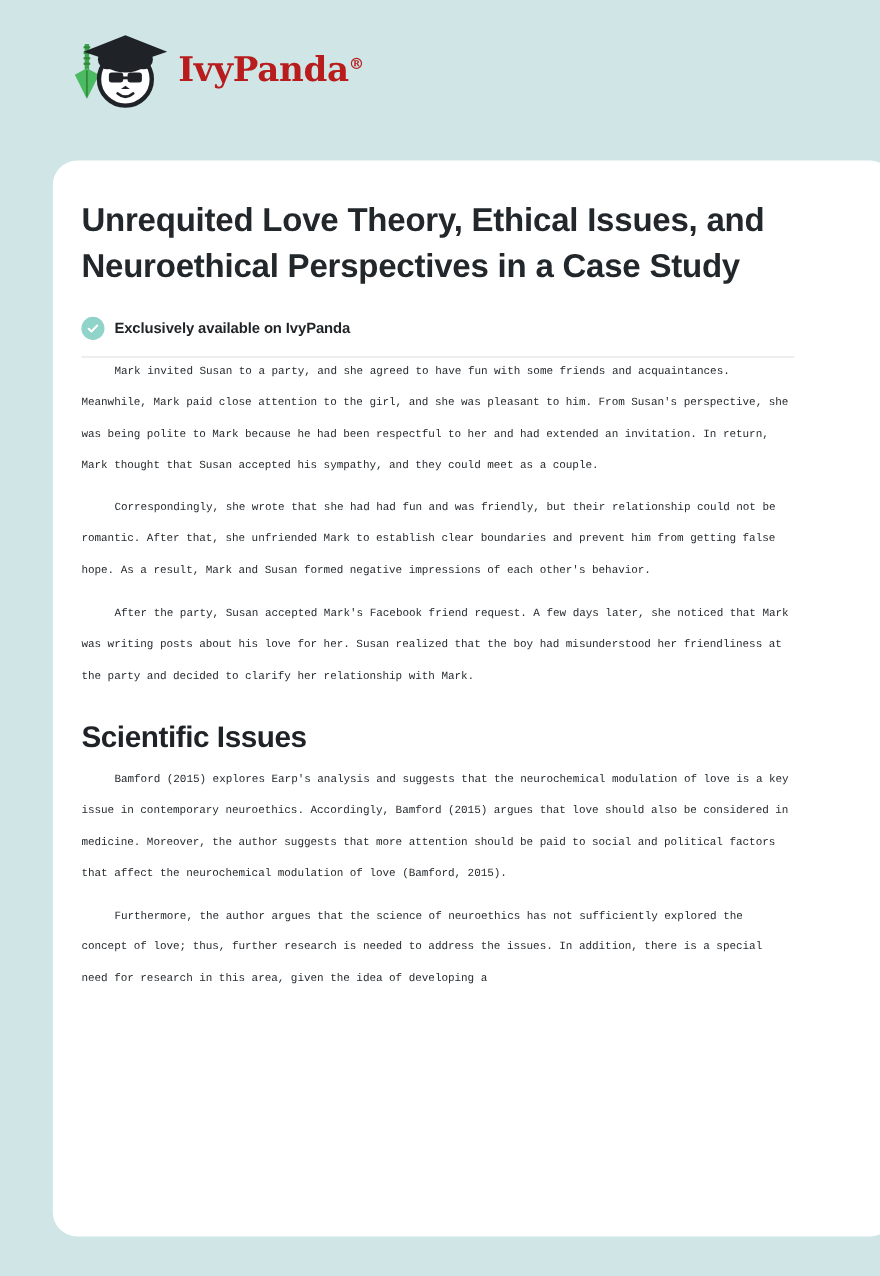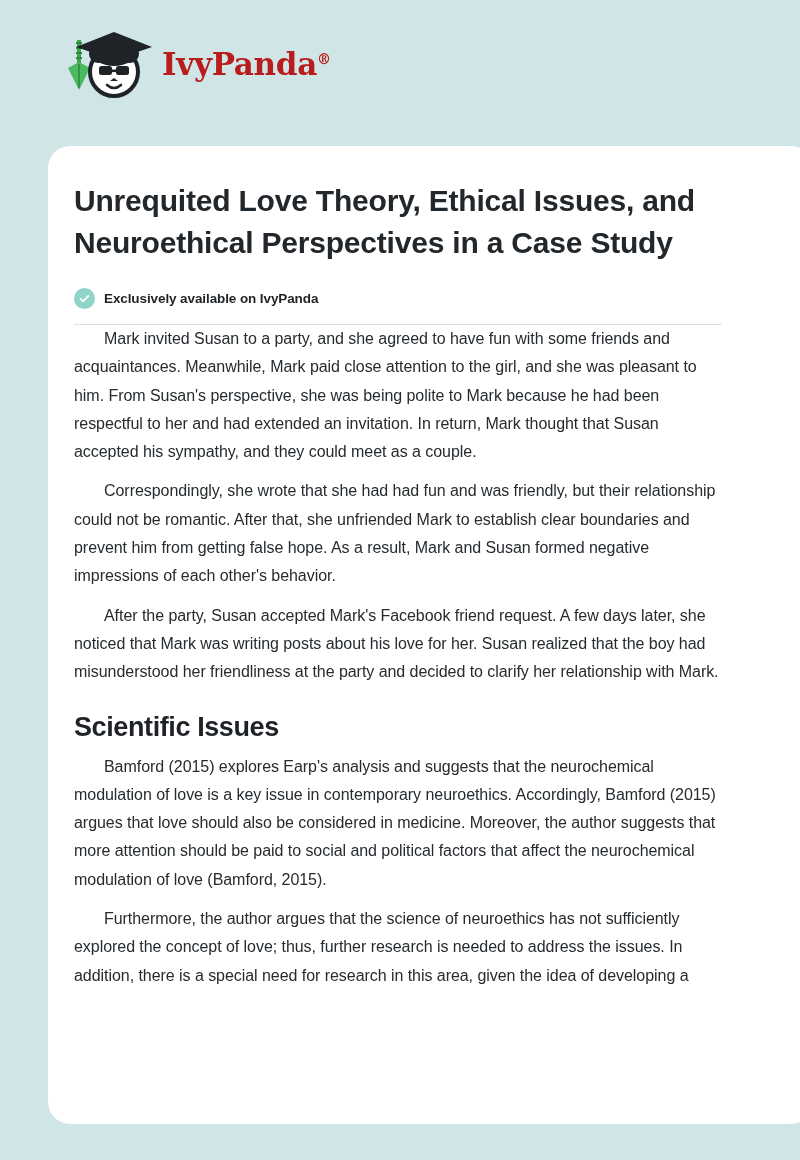--- a/index.html
+++ b/index.html
@@ -132,22 +132,22 @@
     line-height: 32px;
     margin: 24px 0 10px 0;
     letter-spacing: -0.2px;
   }
   .section-heading.narrow {
     font-stretch: condensed;
     letter-spacing: -0.4px;
   }
 
   .body-par {
-    font-family: Liberation Sans, sans-serif;
-    font-size: 16px;
+    font-family: Liberation Mono, monospace;
+    font-size: 10px;
     line-height: 28.3px;
     color: #262b2f;
     margin: 0 0 11px 0;
     text-indent: 30px;
     width: 648px;
     letter-spacing: -0.05px;
   }
   .body-par:last-child { margin-bottom: 0; }
 </style>
 </head>

